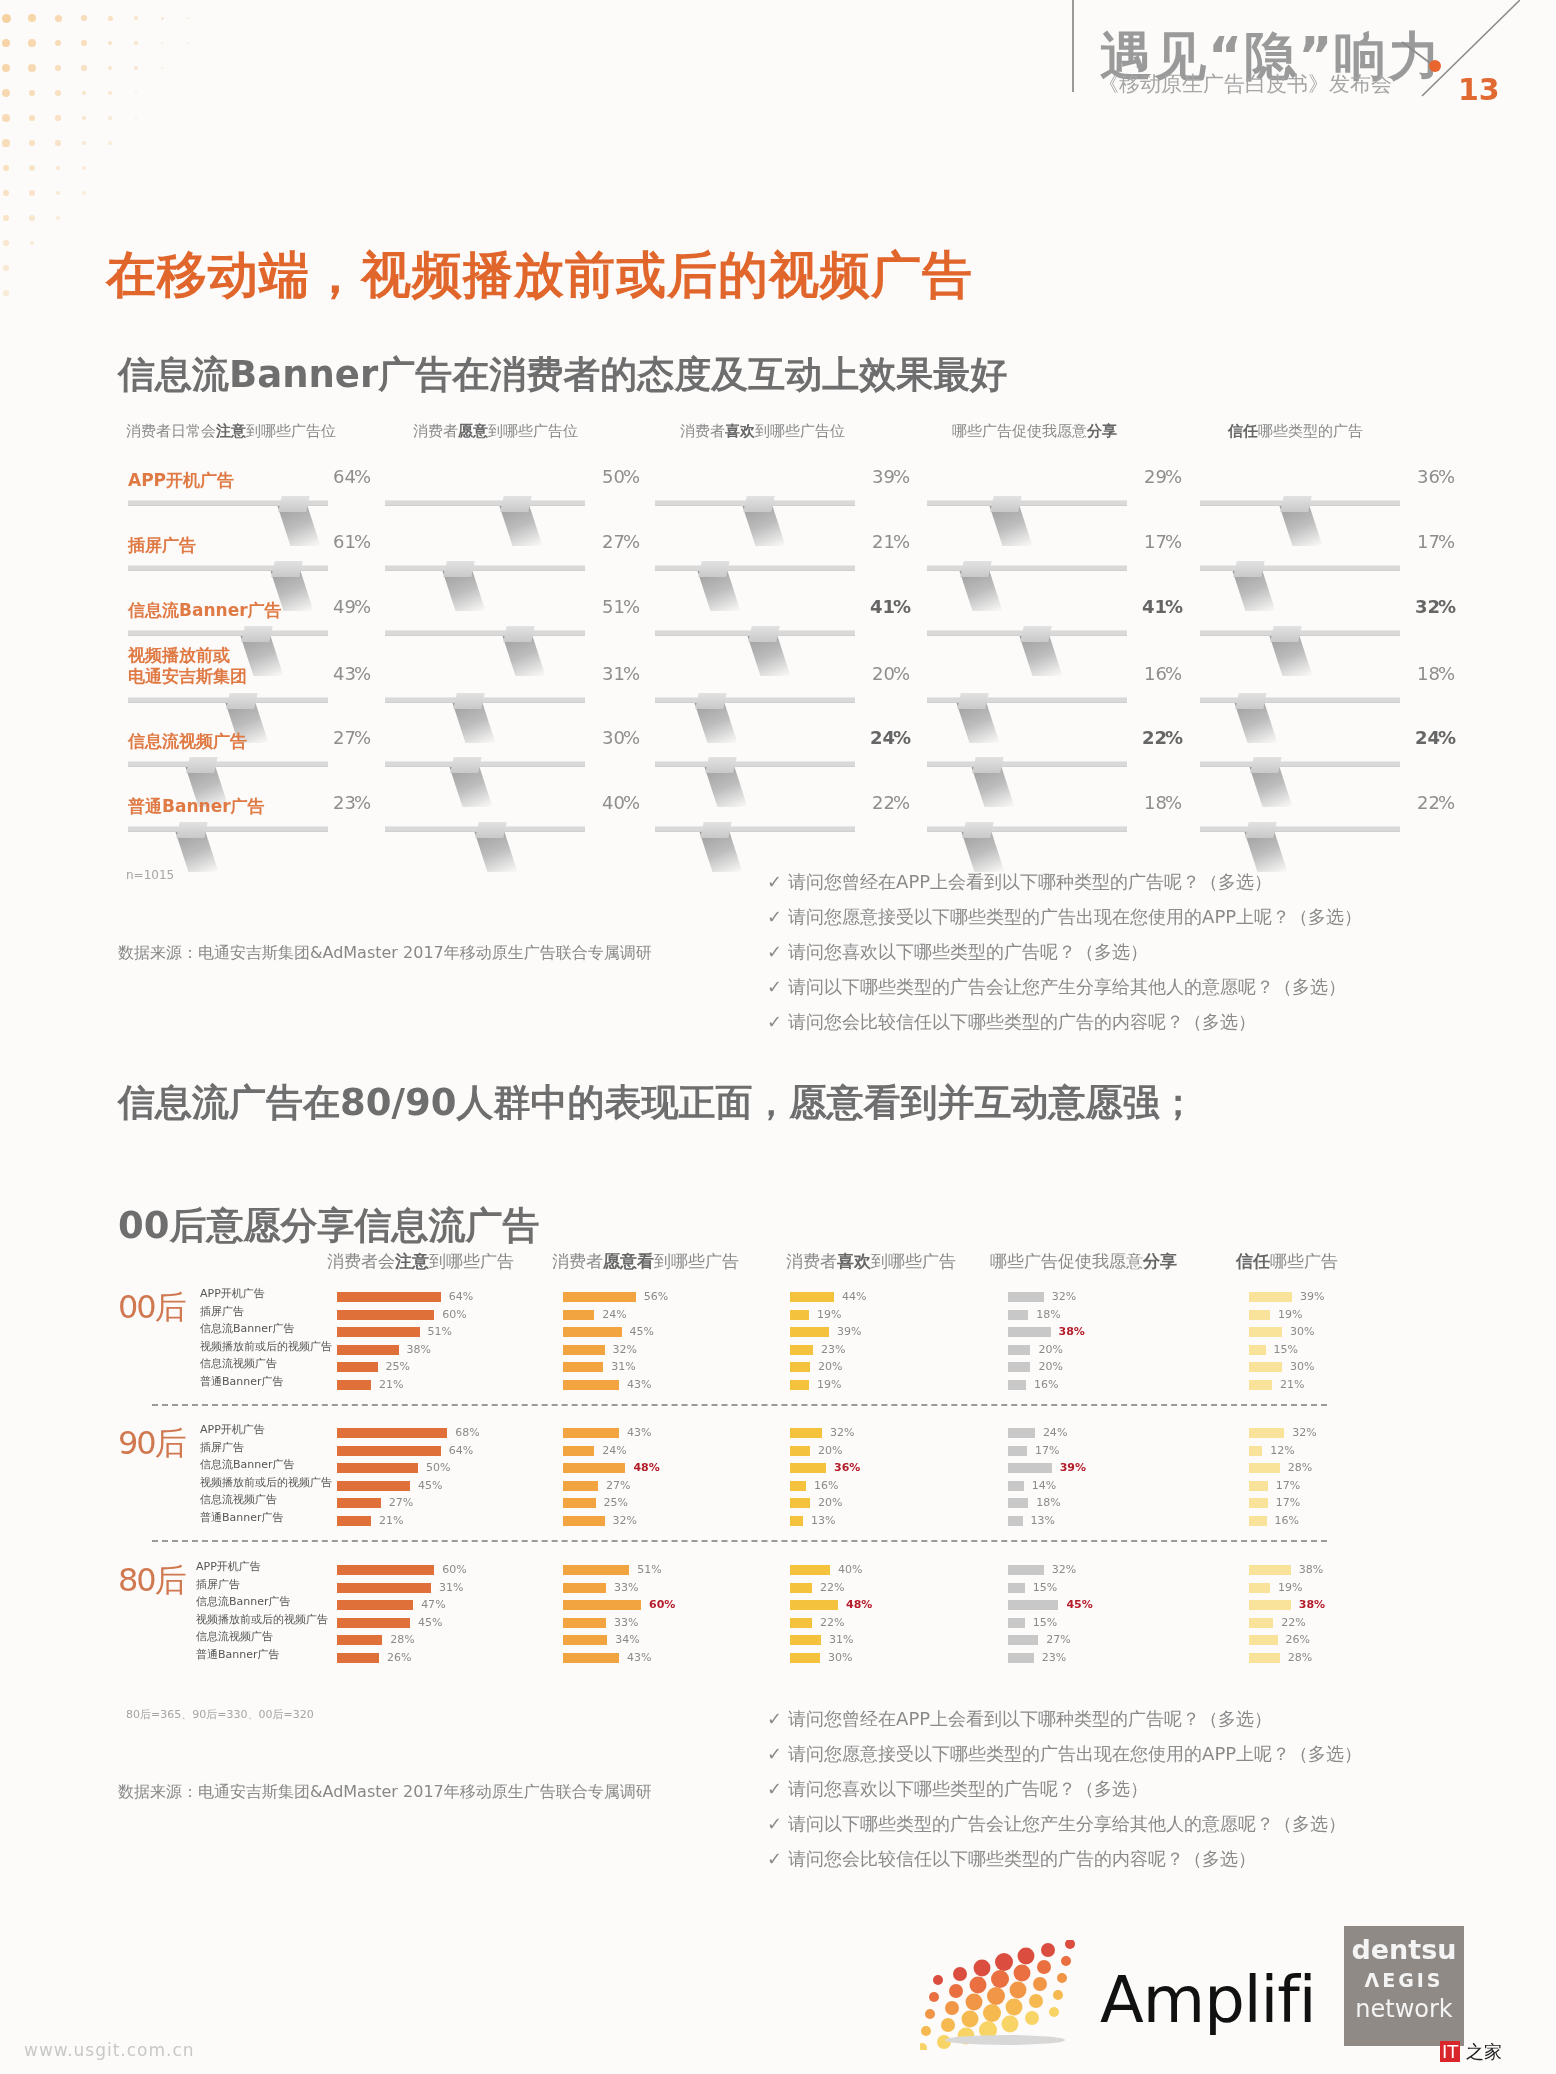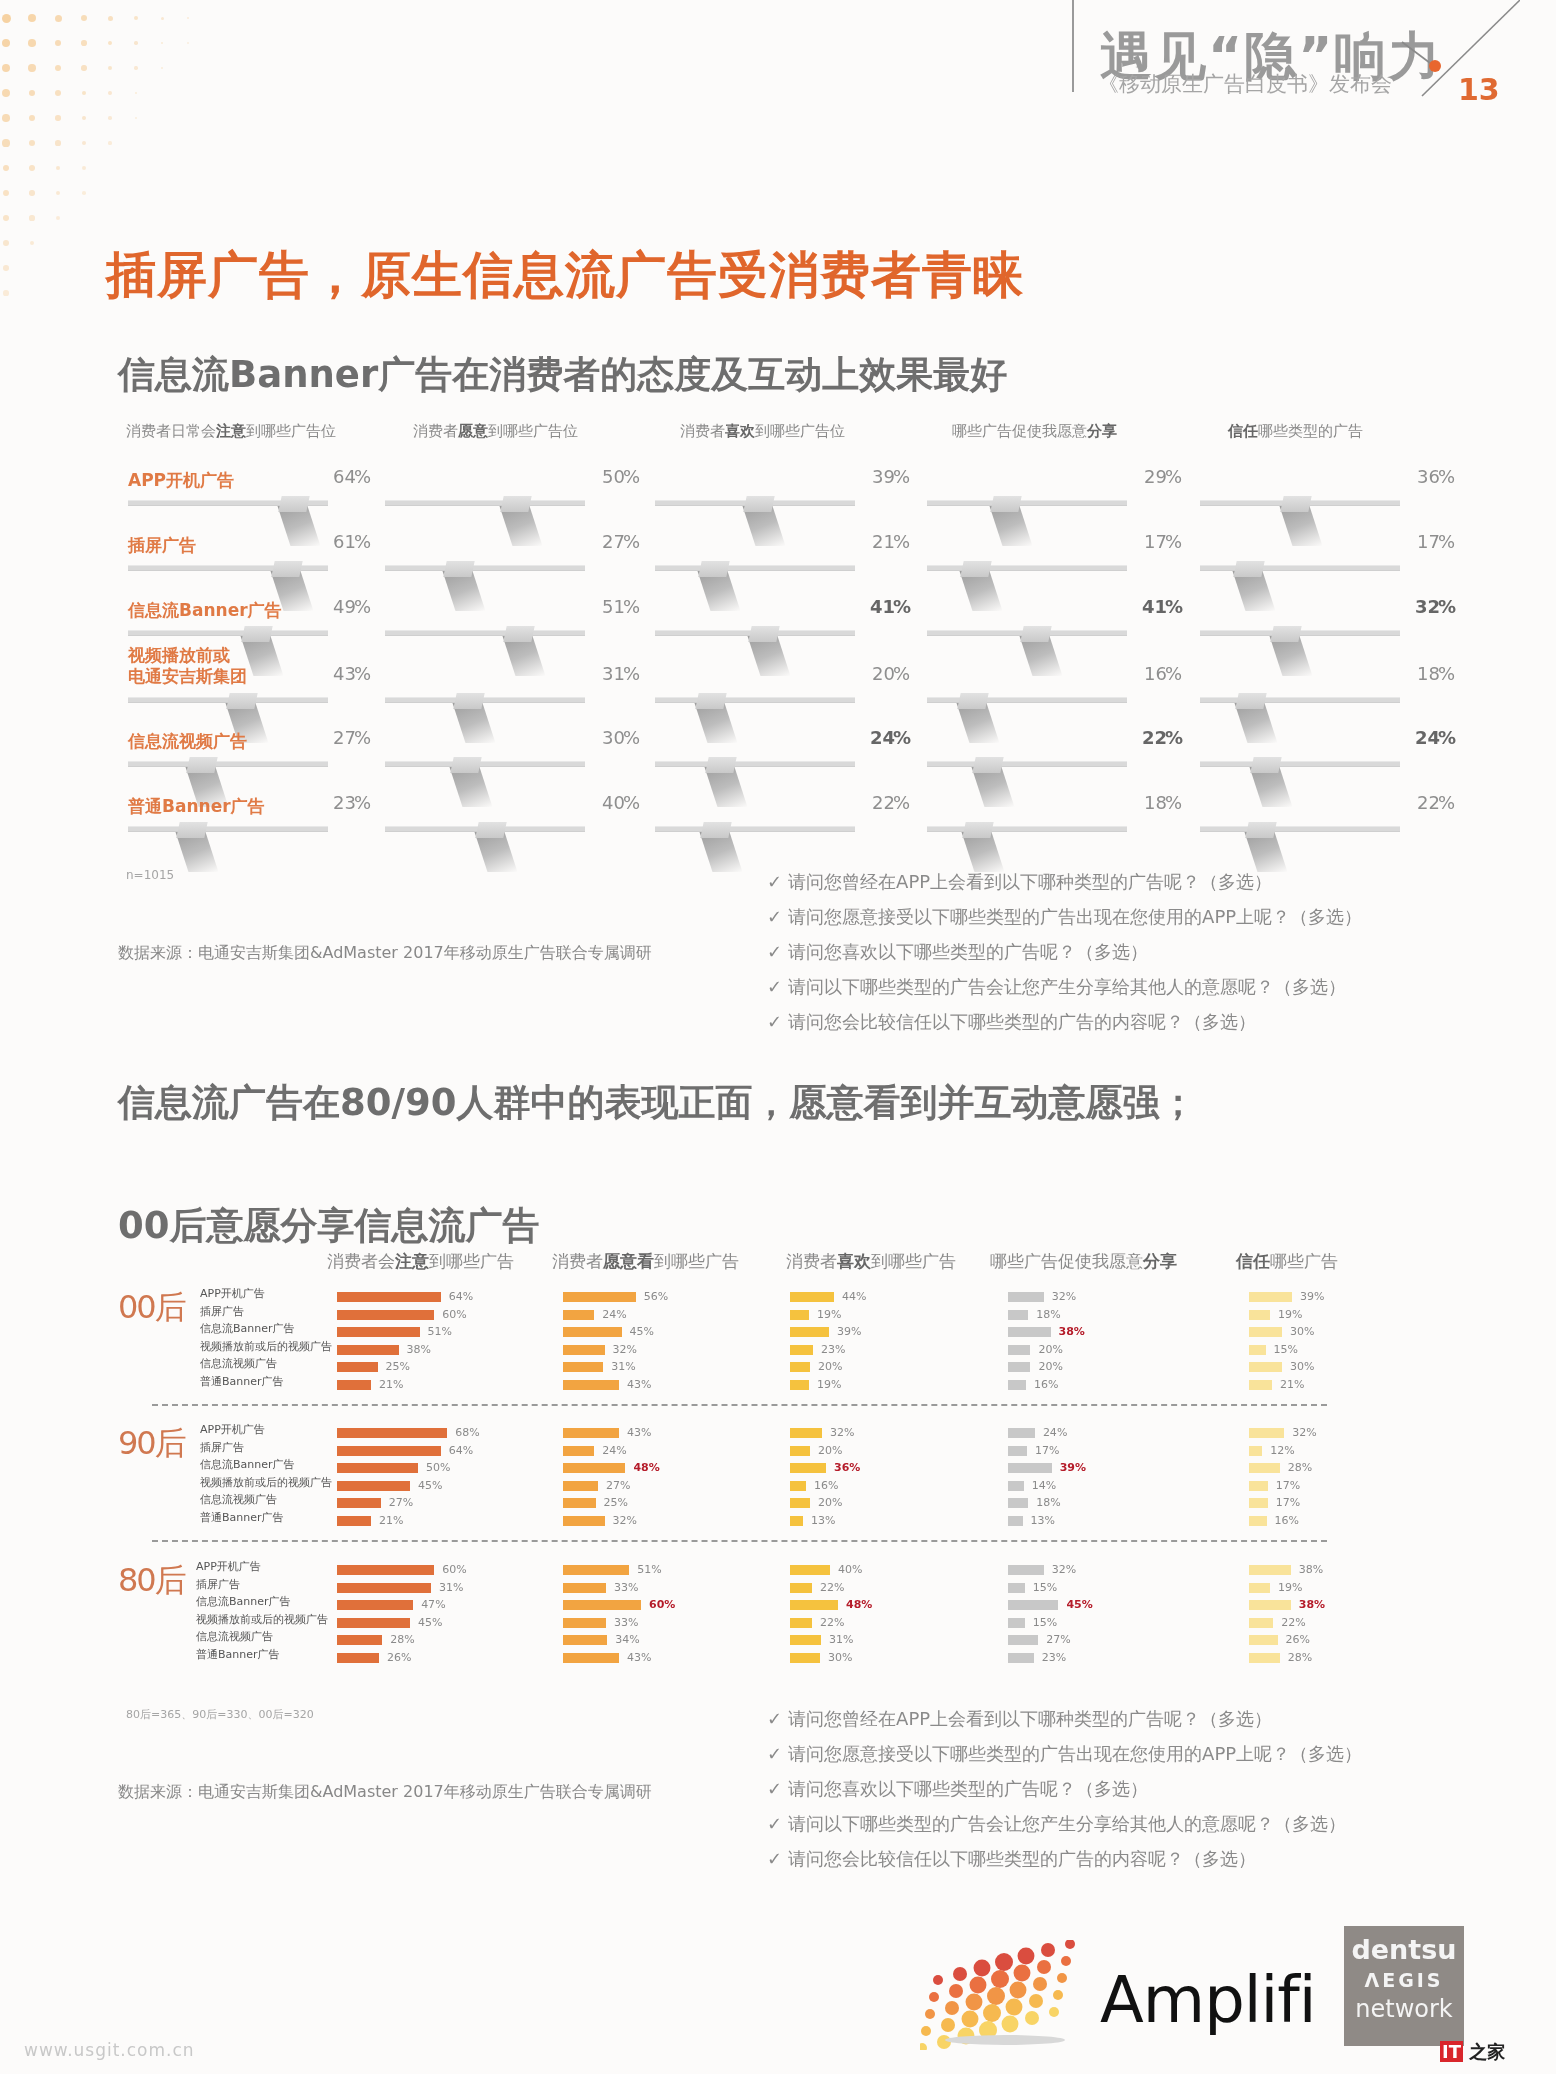--- a/index.html
+++ b/index.html
@@ -44,21 +44,21 @@
   .bval { font-size: 11px; color: #8a8a8a; white-space: nowrap; }
   .bval.hl { color: #b51c2a; font-weight: bold; }
   .dash { left: 152px; width: 1175px; height: 0; border-top: 2px dashed #9a9a9a; }
 
   
   .amplifi-text { left: 1100px; top: 1963px; font-size: 64px; color: #111; font-family: "DejaVu Sans", sans-serif; letter-spacing: -1px; }
   .dentsu-box { left: 1344px; top: 1926px; width: 120px; height: 120px; background: #8f8a86; color: #f4f4f4; text-align: center; }
   .dentsu-box .l1 { font-size: 27px; font-weight: bold; margin-top: 8px; }
   .dentsu-box .l2 { font-size: 19px; font-weight: bold; letter-spacing: 3px; margin-top: 4px; }
   .dentsu-box .l3 { font-size: 24px; margin-top: 4px; }
-  .ithome { left: 1440px; top: 2040px; font-size: 18px; font-weight: bold; color: #222; white-space: nowrap; }
+  .ithome { left: 1440px; top: 2040px; font-size: 18px; font-weight: normal; color: #222; white-space: nowrap; }
   .ithome .it { background: #d9262b; color: #fff; padding: 0 2px; }
   .watermark { left: 24px; top: 2040px; font-size: 17px; color: #c8c8c8; letter-spacing: 1px; }
 </style>
 </head>
 <body>
 
 <div class="abs dots" id="dots">
     <div class="dot" style="left:1.5px;top:13.5px;width:9px;height:9px;opacity:0.9"></div>
     <div class="dot" style="left:28px;top:14px;width:8px;height:8px;opacity:0.8200000000000001"></div>
     <div class="dot" style="left:54.5px;top:14.5px;width:7px;height:7px;opacity:0.74"></div>
@@ -119,21 +119,21 @@
 <div class="abs hdr-vline"></div>
 <div class="abs hdr-title">遇见“隐”响力</div>
 <div class="abs hdr-sub">《移动原生广告白皮书》发布会</div>
 <svg class="abs hdr-deco" viewBox="0 0 140 100">
   <line x1="140" y1="0" x2="42" y2="96" stroke="#8a8a8a" stroke-width="1.6"></line>
   <line x1="22" y1="42" x2="54" y2="66" stroke="#8a8a8a" stroke-width="1.6"></line>
   <circle cx="55" cy="66" r="6" fill="#e8662e"></circle>
 </svg>
 <div class="abs page-num">13</div>
 
-<div class="abs main-title">插屏广告，原生信息流广告受消费者青睐</div>
+<div class="abs main-title">在移动端，视频播放前或后的视频广告</div>
 
 <div class="abs sec-title" style="top:350px">信息流Banner广告在消费者的态度及互动上效果最好</div>
 <div id="s1">
     <div class="abs col-head" style="left:126px"><span>消费者日常会</span><b>注意</b><span>到哪些广告位</span></div>
     <div class="abs col-head" style="left:413px"><span>消费者</span><b>愿意</b><span>到哪些广告位</span></div>
     <div class="abs col-head" style="left:680px"><span>消费者</span><b>喜欢</b><span>到哪些广告位</span></div>
     <div class="abs col-head" style="left:952px"><span>哪些广告促使我愿意</span><b>分享</b><span></span></div>
     <div class="abs col-head" style="left:1228px"><span></span><b>信任</b><span>哪些类型的广告</span></div>
     <div class="abs rlabel" style="top:470px">APP开机广告</div>
     <div class="abs pct" style="left:296px;top:466px">64</div>

